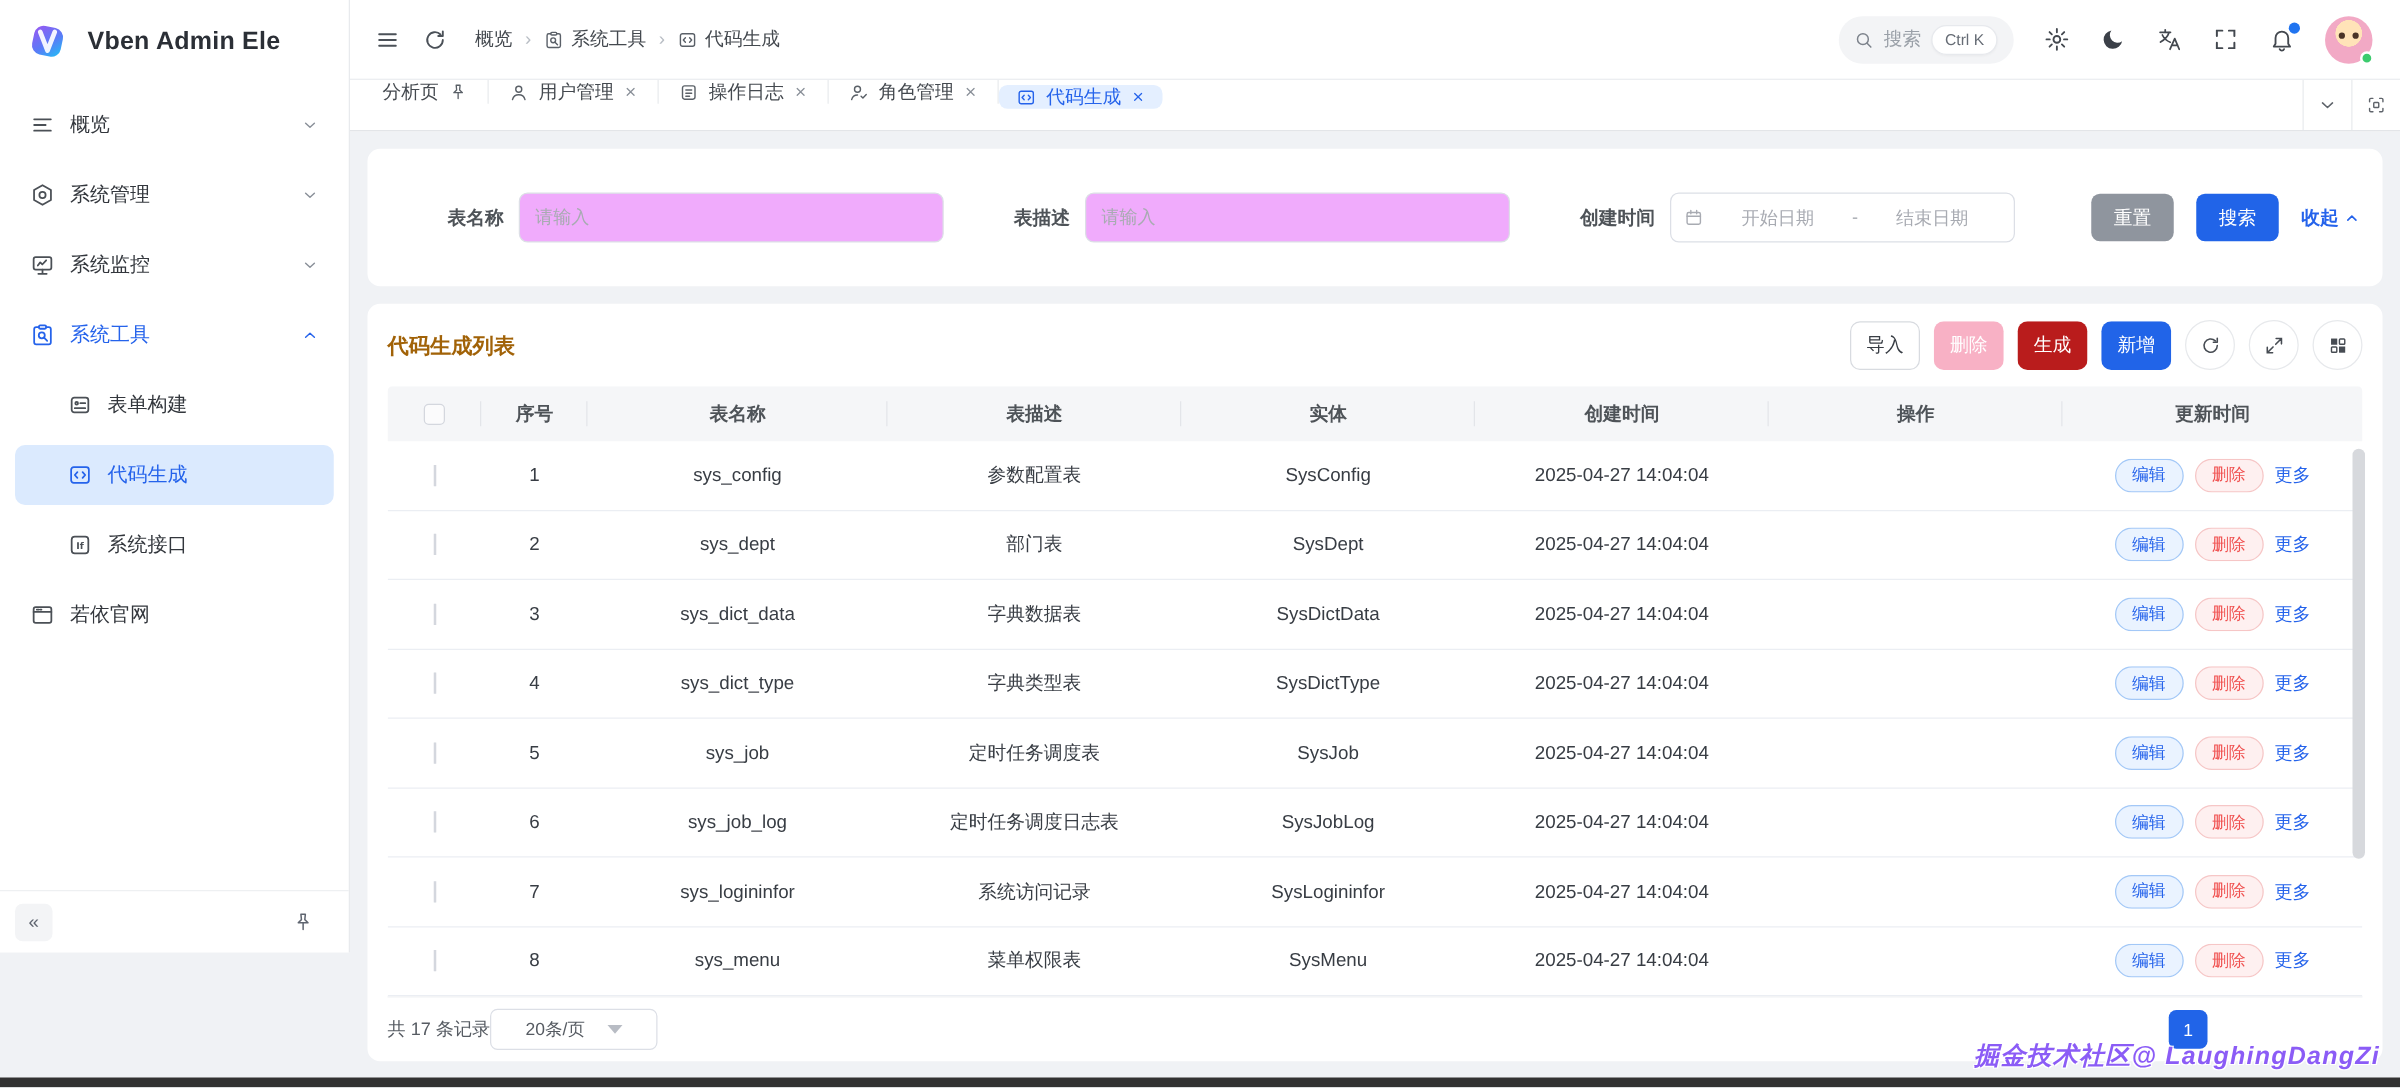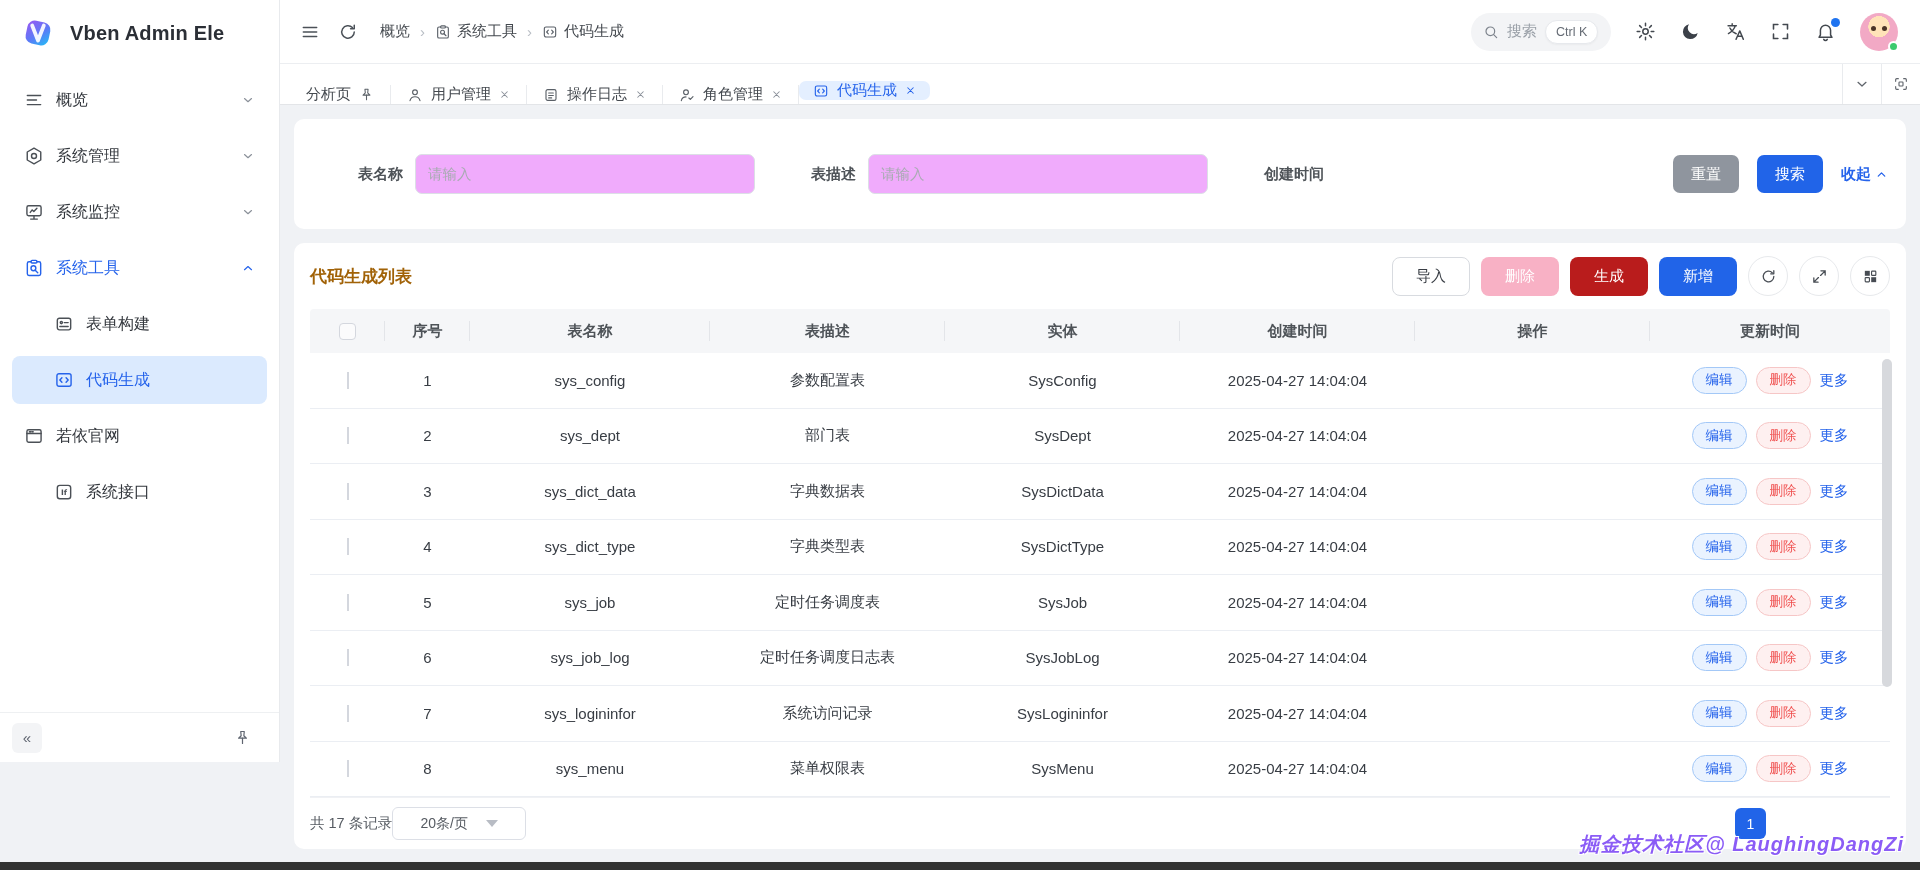--- a/index.html
+++ b/index.html
@@ -50,21 +50,21 @@
   .kbd { background:#fff; border:1px solid #e7e9ed; border-radius:999px; font-size:12.5px; color:#666c75; padding:4px 10px; box-shadow:0 1px 2px rgba(0,0,0,.04); }
   .top-icon { position:relative; color:#43484f; cursor:pointer; display:flex; }
   .top-icon svg { width:21px; height:21px; }
   .badge-dot { position:absolute; top:-3px; right:-4px; width:9px; height:9px; border-radius:50%; background:#2074f0; }
   .avatar { position:relative; width:38px; height:38px; border-radius:50%; background:radial-gradient(circle at 50% 36%, #ffe3b8 0 34%, #f2a9c5 35% 100%); cursor:pointer; }
   .avatar::before { content:""; position:absolute; left:11px; top:13px; width:5px; height:5px; border-radius:50%; background:#4a3427; box-shadow:11px 0 0 #4a3427; }
   .status-dot { position:absolute; right:-1px; bottom:-1px; width:11px; height:11px; border-radius:50%; background:#3ccb6e; border:2px solid #fff; }
 
   
   .tabbar { height:42px; background:#fff; border-top:1px solid #eceef1; border-bottom:1px solid #e3e5e8; display:flex; align-items:stretch; }
-  .tabs { flex:1; display:flex; align-items:flex-end; padding-left:10px; overflow:hidden; }
+  .tabs { flex:1; display:flex; align-items:flex-start; padding-left:10px; overflow:hidden; }
   .tab { display:flex; align-items:center; gap:8px; padding:0 16px; font-size:15px; color:#44494f; border-right:1px solid #e9ebee; cursor:pointer; white-space:nowrap; }
   .tab .icon { color:#5a6067; }
   .tab .tab-close { color:#8a9099; font-size:13px; display:flex; }
   .tab .tab-close svg { width:11px; height:11px; }
   .tab.active { background:#e4efff; color:#2563eb; border-radius:7px; margin:4px 2px 4px 0; border-right:none; padding:0 14px; }
   .tab.active .icon, .tab.active .tab-close { color:#2563eb; }
   .tab .pin svg { width:15px; height:15px; }
   .tabbar-actions { display:flex; }
   .tabbar-btn { width:39px; display:flex; align-items:center; justify-content:center; border-left:1px solid #e9ebee; color:#5f646b; cursor:pointer; }
   .tabbar-btn svg { width:16px; height:16px; }
@@ -86,21 +86,21 @@
   .btn-gray { background:#8f959e; color:#fff; }
   .btn-primary { background:#2164e8; color:#fff; }
   .link-collapse { display:flex; align-items:center; gap:4px; color:#2563eb; font-size:15px; font-weight:600; cursor:pointer; }
   .link-collapse .icon { color:#2563eb; }
   .link-collapse svg { width:13px; height:13px; }
 
   .table-card { position:relative; height:606px; display:flex; flex-direction:column; padding:0 16px; overflow:hidden; }
   .list-toolbar { height:66px; display:flex; align-items:center; }
   .list-title { font-size:17px; font-weight:700; color:#a16207; }
   .toolbar-right { margin-left:auto; display:flex; align-items:center; gap:11px; }
-  .tbtn { height:39px; padding:0 23px; border-radius:8px; font-size:15px; font-weight:500; font-family:inherit; cursor:pointer; border:1px solid transparent; }
+  .tbtn { height:39px; padding:0 12px; border-radius:8px; font-size:15px; font-weight:500; font-family:inherit; cursor:pointer; border:1px solid transparent; }
   .tbtn-default { background:#fff; border-color:#d8dbe0; color:#383d44; }
   .tbtn-del-disabled { background:#f8b1c5; color:#fff; cursor:not-allowed; }
   .tbtn-gen-disabled { background:#b91c1c; color:#fff; cursor:not-allowed; }
   .tbtn-primary { background:#2164e8; color:#fff; }
   .circle-btn { width:40px; height:40px; border-radius:50%; background:#fff; border:1px solid #e7e9ec; display:flex; align-items:center; justify-content:center; color:#474c53; cursor:pointer; }
   .circle-btn svg { width:17px; height:17px; }
 
   .grid-table { flex:1; overflow:hidden; display:flex; flex-direction:column; }
   .trow { display:grid; grid-template-columns:75px 85px 240px 235px 235px 235px 235px 1fr; align-items:center; }
   .thead { background:#f5f6f8; height:44px; border-radius:4px 4px 0 0; }
@@ -224,37 +224,37 @@
         </div>
         <div class="side-item sub active">
           <span class="icon ">
             <svg viewBox="0 0 24 24" fill="none" stroke="currentColor" stroke-width="1.7" stroke-linecap="round" stroke-linejoin="round">
               <rect x="3.5" y="4.5" width="17" height="15" rx="2.5"></rect>
               <path d="M9.5 9.3L7 12l2.5 2.7M14.5 9.3L17 12l-2.5 2.7"></path>
             </svg>
           </span>
           <span class="side-label">代码生成</span>
         </div>
+        <div class="side-item sub">
+          <span class="icon ">
+            <svg viewBox="0 0 24 24" fill="none" stroke="currentColor" stroke-width="1.7" stroke-linecap="round" stroke-linejoin="round">
+              <rect x="4" y="4" width="16" height="16" rx="3"></rect>
+              <text x="12" y="15.6" text-anchor="middle" font-size="9" font-weight="bold" font-family="DejaVu Sans, sans-serif" fill="currentColor" stroke="none">If</text>
+            </svg>
+          </span>
+          <span class="side-label">系统接口</span>
+        </div>
         <div class="side-item">
           <span class="icon ">
             <svg viewBox="0 0 24 24" fill="none" stroke="currentColor" stroke-width="1.7" stroke-linecap="round" stroke-linejoin="round">
               <rect x="3.5" y="4.5" width="17" height="15" rx="2"></rect>
               <path d="M3.5 9h17M6.5 6.8h2M10 6.8h1"></path>
             </svg>
           </span>
           <span class="side-label">若依官网</span>
-        </div>
-        <div class="side-item sub">
-          <span class="icon ">
-            <svg viewBox="0 0 24 24" fill="none" stroke="currentColor" stroke-width="1.7" stroke-linecap="round" stroke-linejoin="round">
-              <rect x="4" y="4" width="16" height="16" rx="3"></rect>
-              <text x="12" y="15.6" text-anchor="middle" font-size="9" font-weight="bold" font-family="DejaVu Sans, sans-serif" fill="currentColor" stroke="none">If</text>
-            </svg>
-          </span>
-          <span class="side-label">系统接口</span>
         </div>
       </nav>
 
     <div class="side-footer">
       <span class="collapse-btn">«</span>
       <span class="pin-btn">
         <svg viewBox="0 0 24 24" fill="none" stroke="currentColor" stroke-width="1.7" stroke-linecap="round" stroke-linejoin="round">
             <path d="M9.5 3.5h5l-.6 6L17.5 13h-11l3.6-3.5z"></path>
             <path d="M12 13v7.5"></path>
           </svg>
@@ -439,20 +439,31 @@
         <div class="f-group">
           <span class="f-label">表名称</span>
           <input class="f-input" type="text" placeholder="请输入" style="">
         </div>
         <div class="f-group">
           <span class="f-label">表描述</span>
           <input class="f-input" type="text" placeholder="请输入" style="">
         </div>
         <div class="f-group" style="margin-right:0;">
           <span class="f-label">创建时间</span>
+          <div class="date-range">
+            <span class="icon sm" style="flex:0 0 auto;">
+              <svg viewBox="0 0 24 24" fill="none" stroke="currentColor" stroke-width="1.7" stroke-linecap="round">
+                  <rect x="4" y="6" width="16" height="14" rx="2"></rect>
+                  <path d="M4 10.5h16M8.5 3.5v4M15.5 3.5v4"></path>
+                </svg>
+            </span>
+            <span>开始日期</span>
+            <span style="flex:0 0 auto;">-</span>
+            <span>结束日期</span>
+          </div>
         </div>
         <div class="filter-actions">
           <button class="btn btn-gray">重置</button>
           <button class="btn btn-primary">搜索</button>
           <span class="link-collapse">
             <span>收起</span>
             <span class="icon xs">
               <svg viewBox="0 0 24 24" fill="none" stroke="currentColor" stroke-width="2.4" stroke-linecap="round" stroke-linejoin="round">
                   <path d="M6 15l6-6 6 6"></path>
                 </svg>

